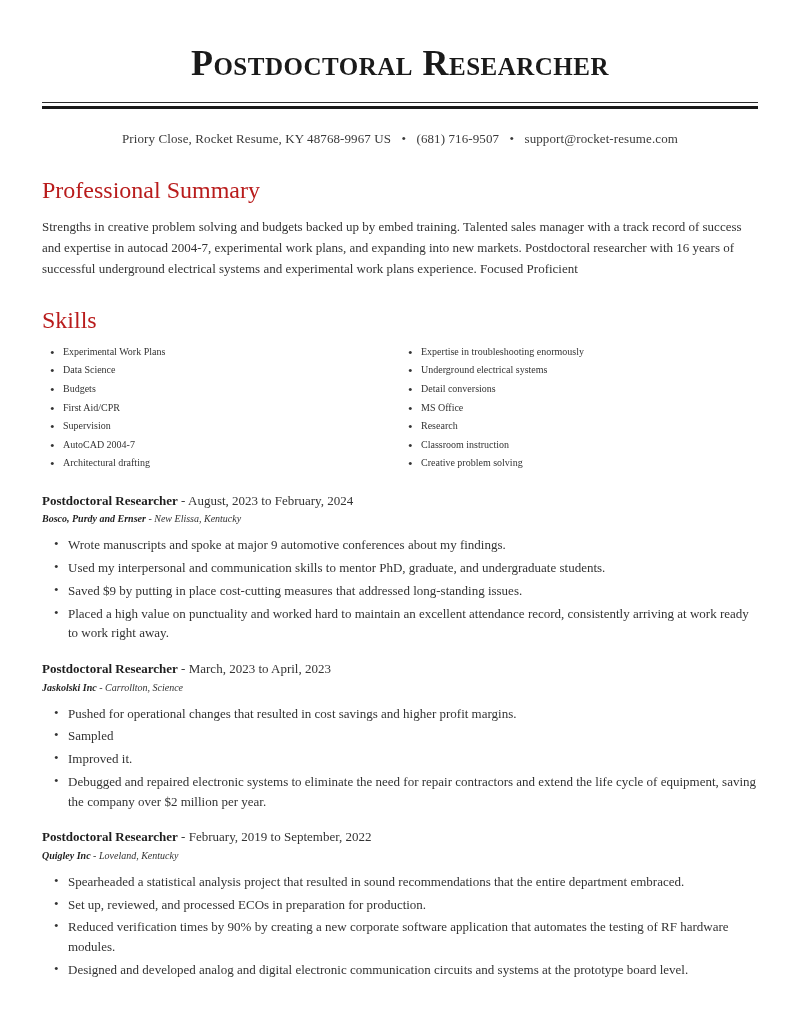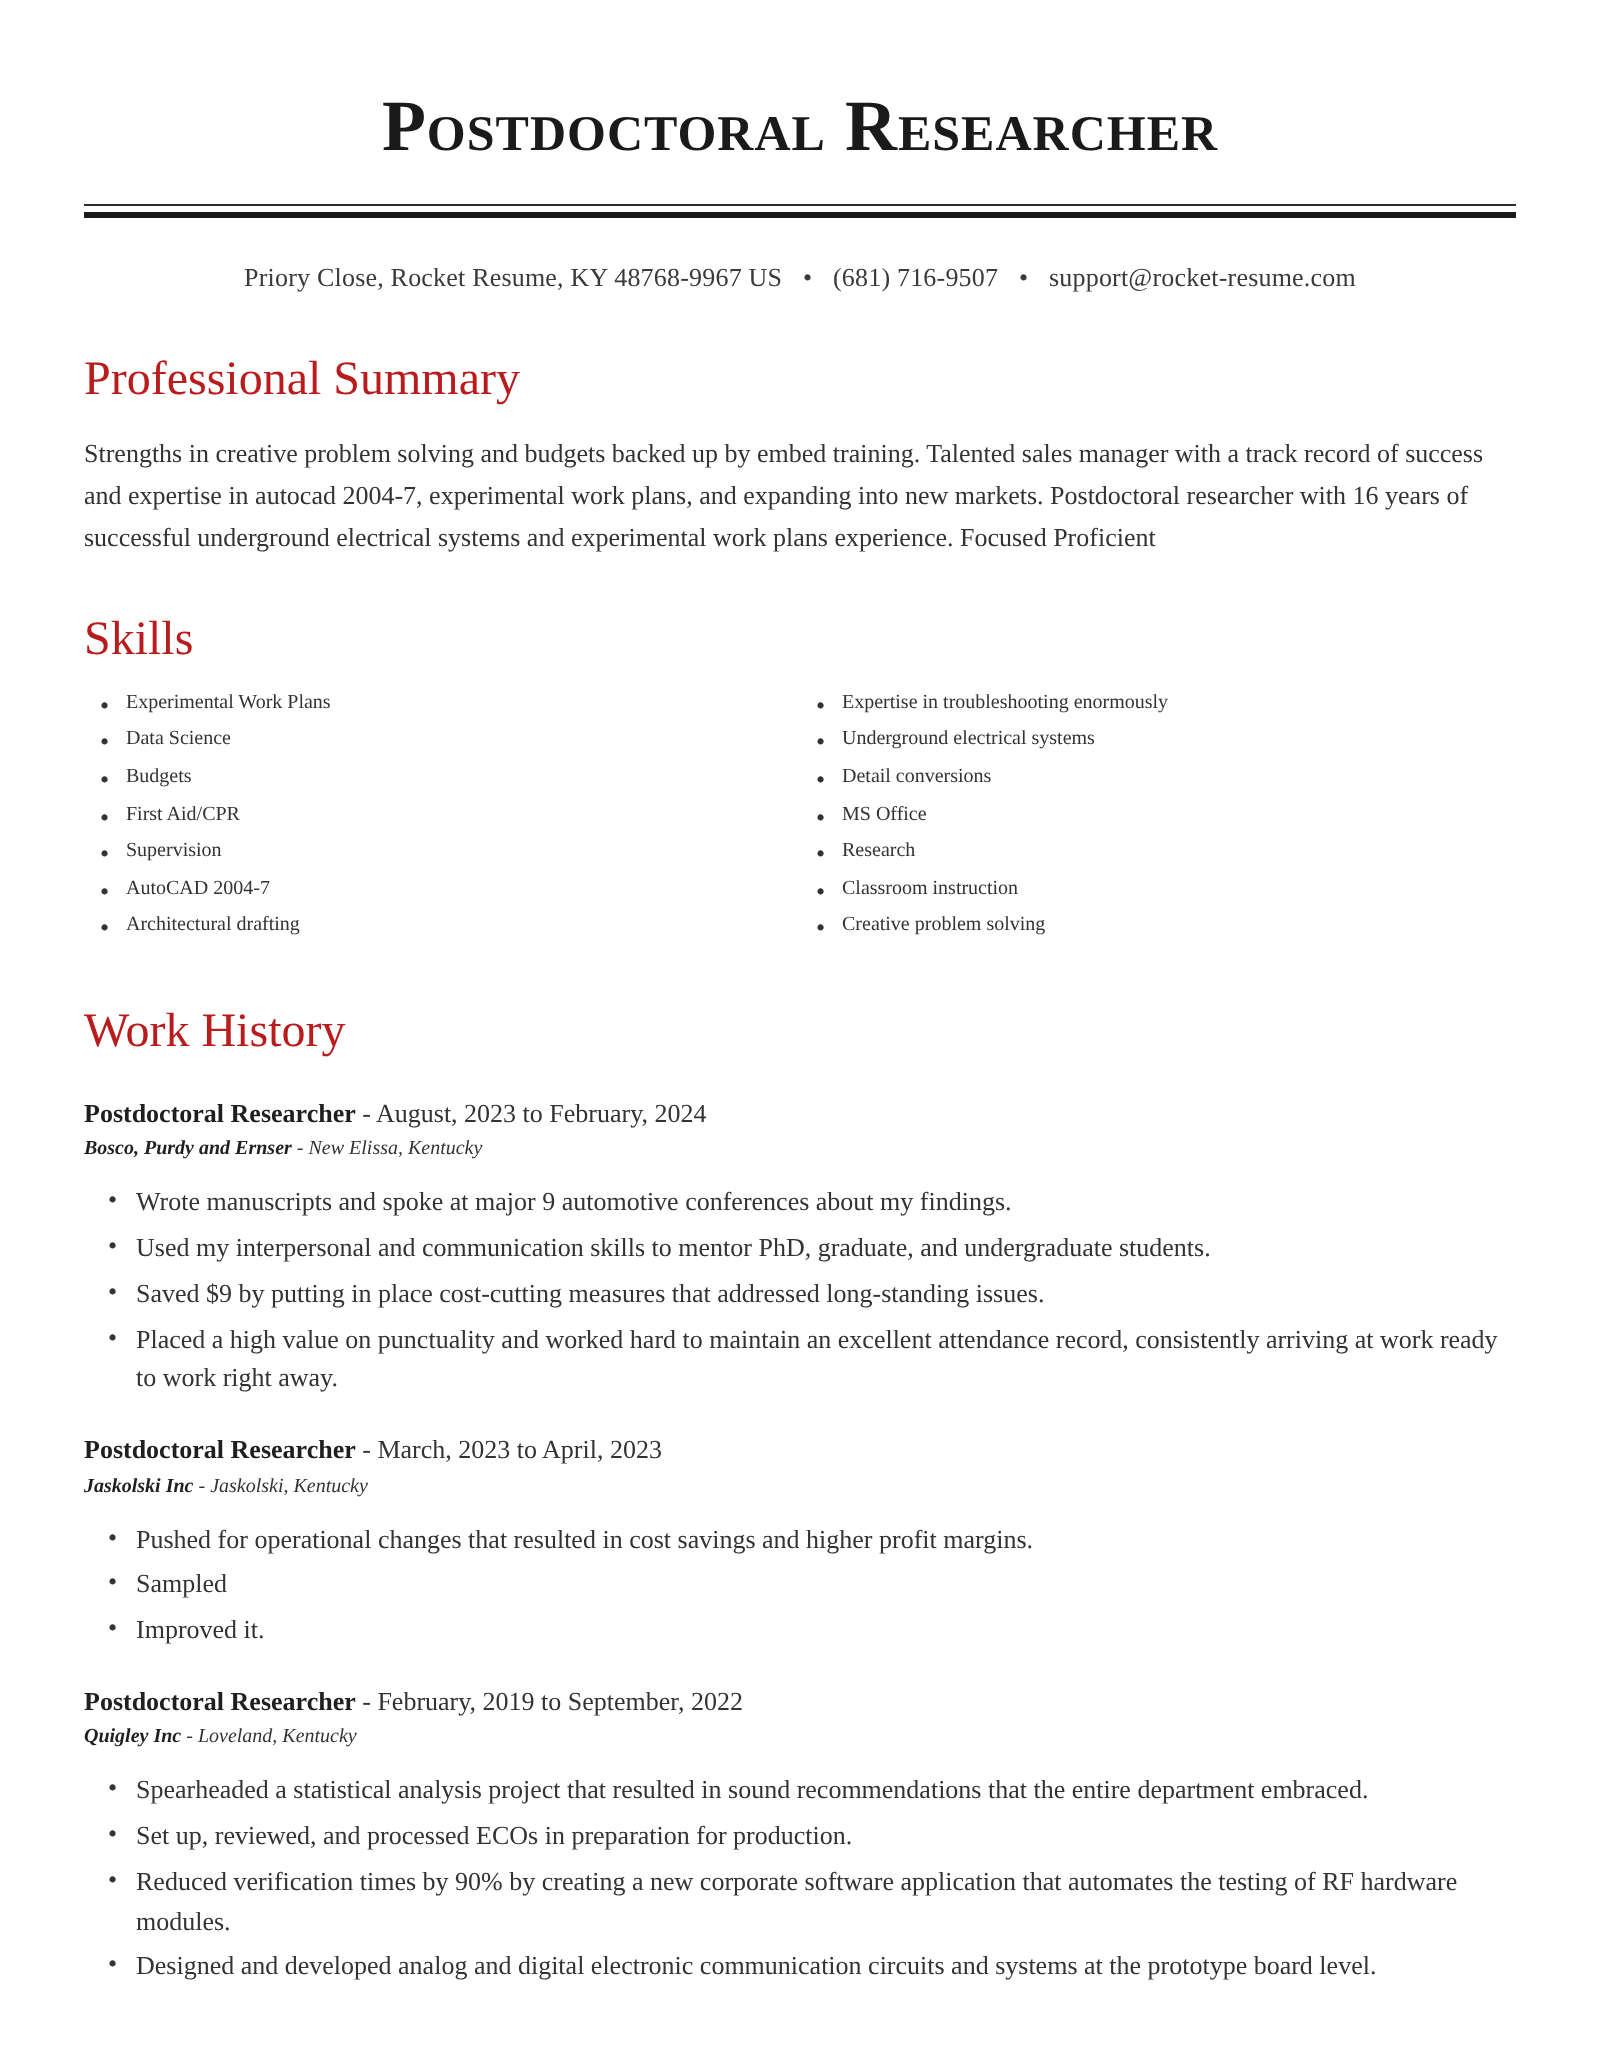--- a/index.html
+++ b/index.html
@@ -227,21 +227,20 @@
           <li>Underground electrical systems</li>
           <li>Detail conversions</li>
           <li>MS Office</li>
           <li>Research</li>
           <li>Classroom instruction</li>
           <li>Creative problem solving</li>
         </ul>
       </div>
     </div>
 
-    <h2 class="section-heading section-work">Work History</h2>
 
     <div class="job">
       <div class="job-line-title">
         <span class="job-role">Postdoctoral Researcher</span>
         <span class="job-dash">-</span>
         <span class="job-dates">August, 2023 to February, 2024</span>
       </div>
       <div class="job-line-company">
         <span class="job-company">Bosco, Purdy and Ernser</span>
         <span class="job-dash">-</span>
@@ -257,26 +256,27 @@
 
     <div class="job">
       <div class="job-line-title">
         <span class="job-role">Postdoctoral Researcher</span>
         <span class="job-dash">-</span>
         <span class="job-dates">March, 2023 to April, 2023</span>
       </div>
       <div class="job-line-company">
         <span class="job-company">Jaskolski Inc</span>
         <span class="job-dash">-</span>
-        <span class="job-location">Jaskolski, Kentucky</span>
+        <span class="job-location">Carrollton, Science</span>
       </div>
       <ul class="job-bullets">
         <li>Pushed for operational changes that resulted in cost savings and higher profit margins.</li>
         <li>Sampled</li>
         <li>Improved it.</li>
+        <li>Debugged and repaired electronic systems to eliminate the need for repair contractors and extend the life cycle of equipment, saving the company over $2 million per year.</li>
       </ul>
     </div>
 
     <div class="job">
       <div class="job-line-title">
         <span class="job-role">Postdoctoral Researcher</span>
         <span class="job-dash">-</span>
         <span class="job-dates">February, 2019 to September, 2022</span>
       </div>
       <div class="job-line-company">

